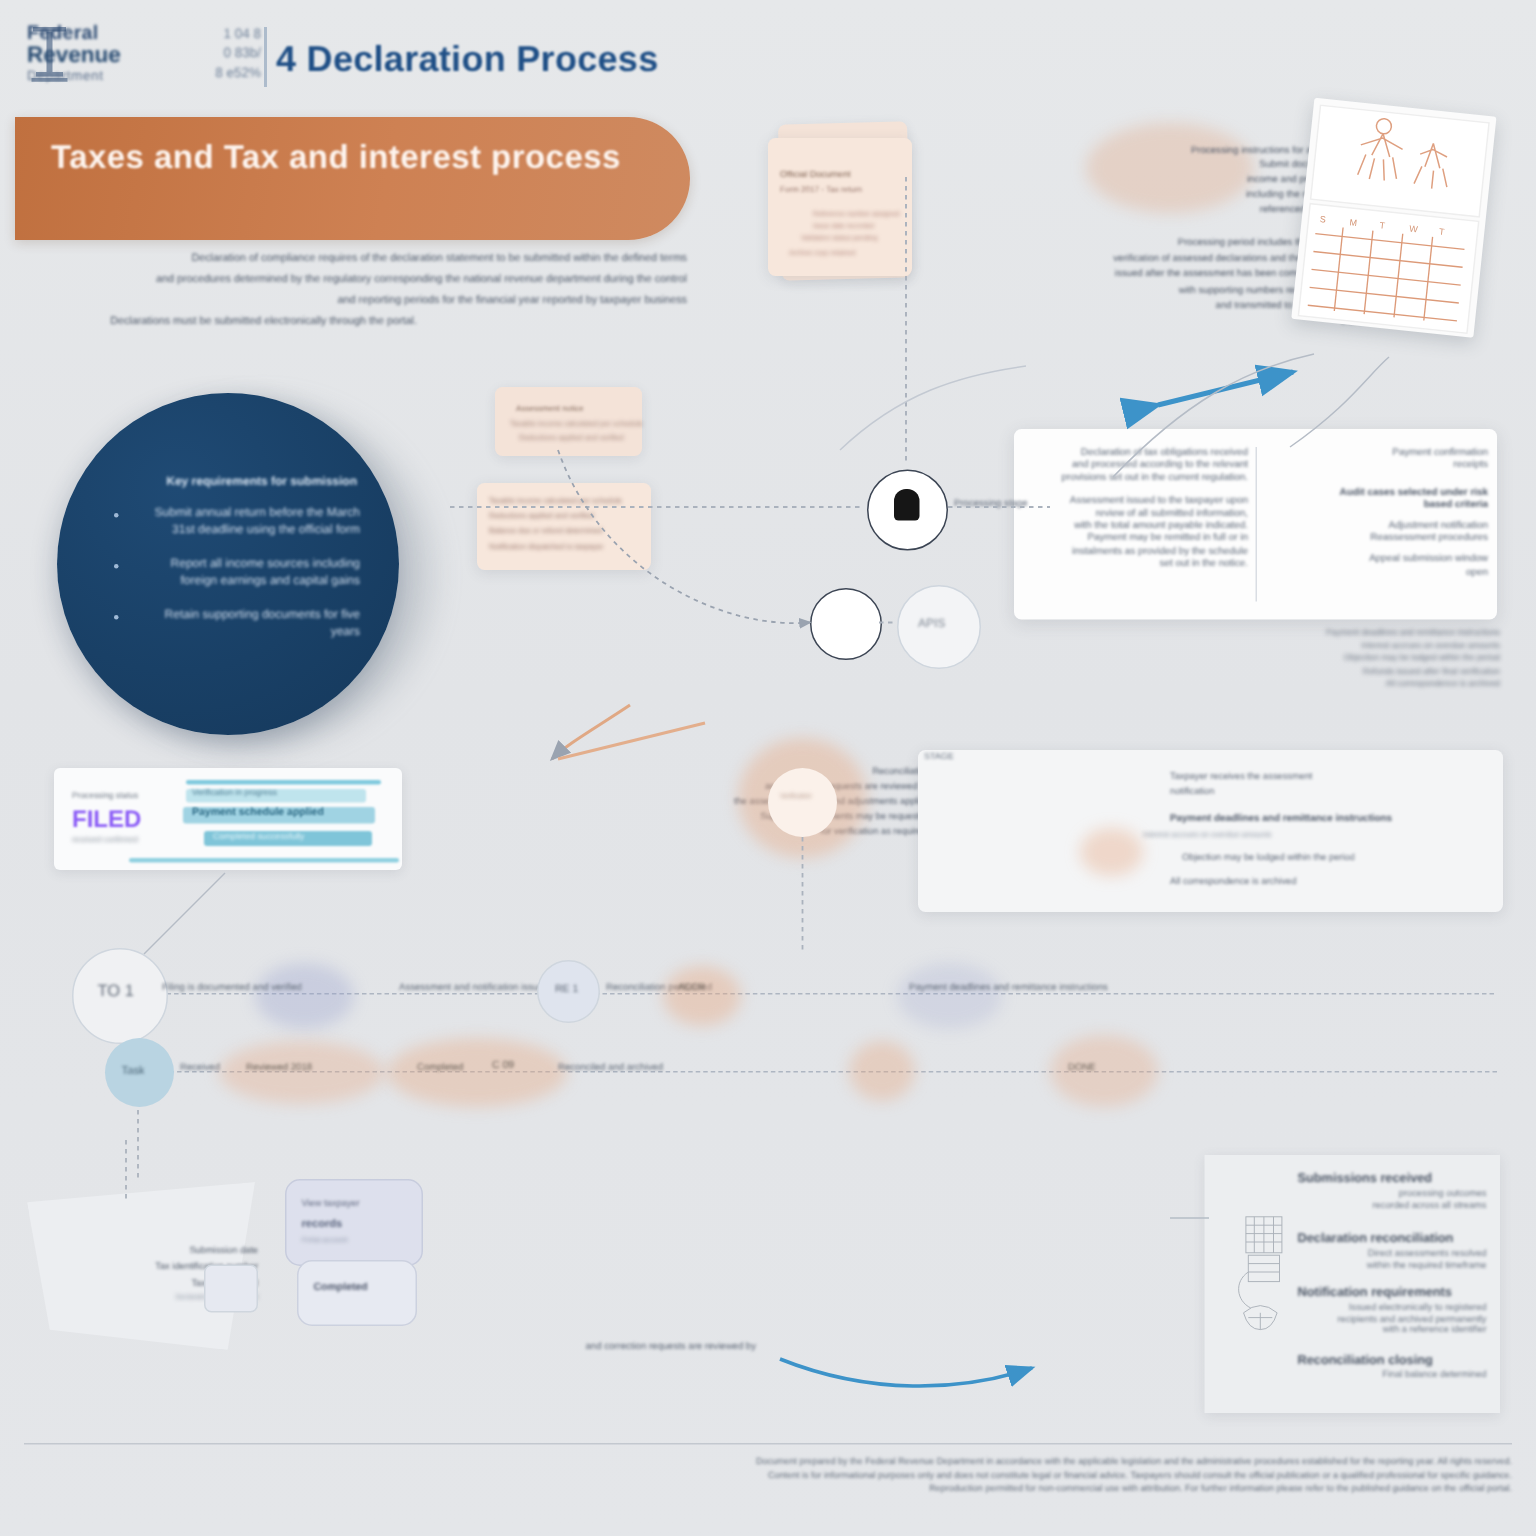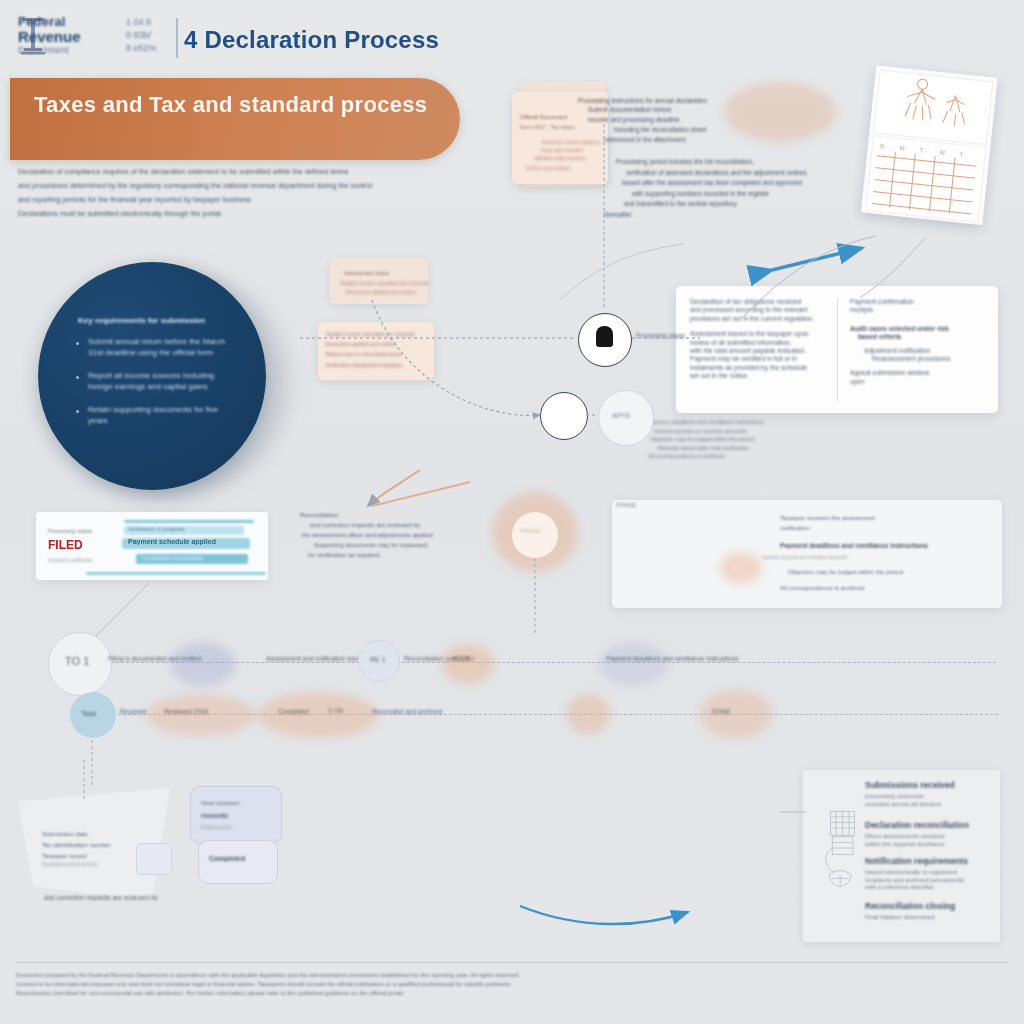--- a/index.html
+++ b/index.html
@@ -3,21 +3,21 @@
 <meta charset="utf-8">
 <style>
   html,body{margin:0;padding:0;}
   body{
     width:1024px;height:1024px;overflow:hidden;
     background:#e3e5e8;
     font-family:"Liberation Sans", sans-serif;
     position:relative;
     color:#3a4252;
   }
-  .stage{position:absolute;inset:0;background:linear-gradient(180deg,#e6e8ea 0%,#e2e4e7 45%,#e4e6e9 100%);}
+  .stage{position:absolute;inset:0;background:linear-gradient(180deg,#e6e8ea 0%,#e2e4e7 45%,#e4e6e9 100%);text-align:right;}
 
   
   .txt{display:block;white-space:nowrap;overflow:hidden;}
   .blur1{filter:blur(.65px);}
   .blur2{filter:blur(1.0px);}
   .blur3{filter:blur(1.5px);}
 
   
   .header{position:absolute;left:0;top:0;width:1024px;height:74px;}
   .logo{position:absolute;left:18px;top:14px;width:98px;height:46px;}
@@ -105,21 +105,21 @@
       <div class="lg-3 txt blur2">Department</div>
     </div>
     <div class="hdr-nums txt blur2" style="white-space:pre;">1 04 8
 0 83b/
 8 e52%</div>
     <div class="hdr-div"></div>
     <div class="hdr-title txt blur1">4 Declaration Process</div>
   </div>
 
   <div class="banner">
-    <div class="b1 txt blur1">Taxes and Tax and standard process</div>
+    <div class="b1 txt blur1">Taxes and Tax and interest process</div>
   </div>
 
   <div class="intro">
     <div class="ln txt blur2">Declaration of compliance requires of the declaration statement to be submitted within the defined terms</div>
     <div class="ln txt blur2">and procedures determined by the regulatory corresponding the national revenue department during the control</div>
     <div class="ln txt blur2">and reporting periods for the financial year reported by taxpayer business</div>
     <div class="ln txt blur2" style="width:260px;">Declarations must be submitted electronically through the portal.</div>
   </div>
 
   <div class="navy-shadow"></div>
@@ -259,21 +259,21 @@
     <div class="txt blur2" style="position:absolute;left:168px;top:42px;font-size:6.6px;font-weight:700;color:#4c5666;">Payment deadlines and remittance instructions</div>
     <div class="txt blur3" style="position:absolute;left:150px;top:54px;font-size:5.2px;color:#8a93a0;">Interest accrues on overdue amounts</div>
     <div class="txt blur2" style="position:absolute;left:176px;top:68px;font-size:6.2px;color:#5b6575;">Objection may be lodged within the period</div>
     <div class="txt blur2" style="position:absolute;left:168px;top:84px;font-size:6.2px;color:#5b6575;">All correspondence is archived</div>
     <div class="blob" style="left:108px;top:52px;width:42px;height:32px;background:rgba(228,160,120,.35);"></div>
   </div>
 
   <div class="teal-card">
     <div class="teal-bar" style="left:88px;top:8px;width:130px;height:3px;background:#7fc9dd;"></div>
     <div class="txt blur2" style="position:absolute;left:12px;top:16px;font-size:5.6px;color:#6d7682;">Processing status</div>
-    <div class="txt blur1" style="position:absolute;left:12px;top:26px;font-size:12px;font-weight:700;color:#b91c1c;">FILED</div>
+    <div class="txt blur1" style="position:absolute;left:12px;top:26px;font-size:16px;font-weight:700;color:#8b5cf6;">FILED</div>
     <div class="txt blur3" style="position:absolute;left:12px;top:45px;font-size:5.2px;color:#868f9b;">received confirmed</div>
     <div class="teal-bar" style="left:88px;top:14px;width:120px;height:9px;background:rgba(120,200,220,.45);"></div>
     <div class="txt blur2" style="position:absolute;left:92px;top:14px;font-size:5.6px;color:#4e7c92;">Verification in progress</div>
     <div class="teal-bar" style="left:86px;top:26px;width:128px;height:11px;background:rgba(86,179,205,.55);"></div>
     <div class="txt blur1" style="position:absolute;left:92px;top:26px;font-size:7px;font-weight:700;color:#2d6a85;">Payment schedule applied</div>
     <div class="teal-bar" style="left:100px;top:42px;width:112px;height:10px;background:rgba(86,179,205,.75);"></div>
     <div class="txt blur2" style="position:absolute;left:106px;top:43px;font-size:5.8px;color:#e9f6fa;">Completed successfully</div>
     <div class="teal-bar" style="left:50px;top:60px;width:180px;height:3px;background:#8fd0e0;"></div>
   </div>
 

